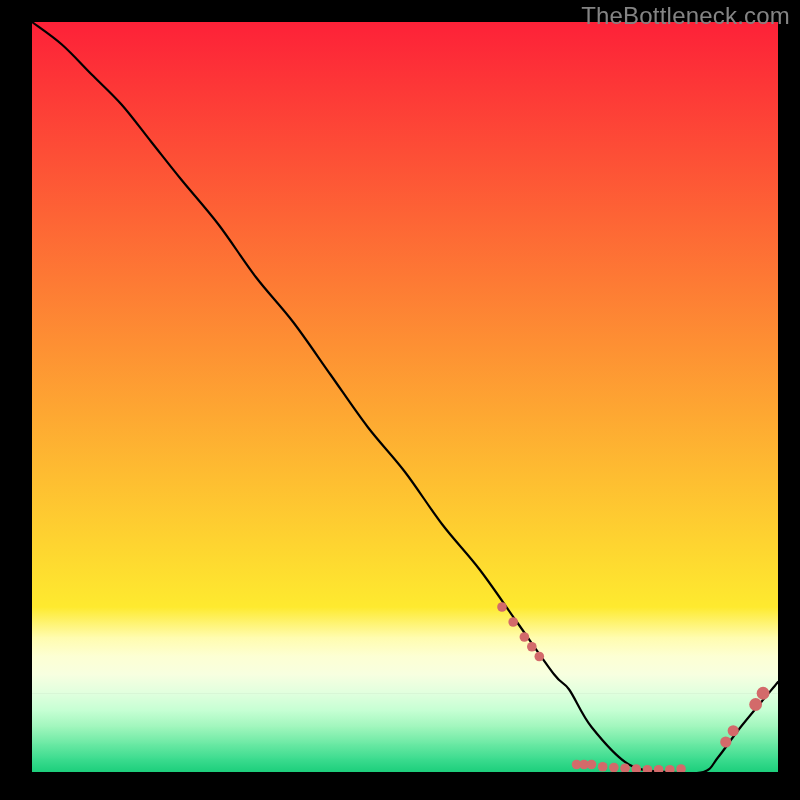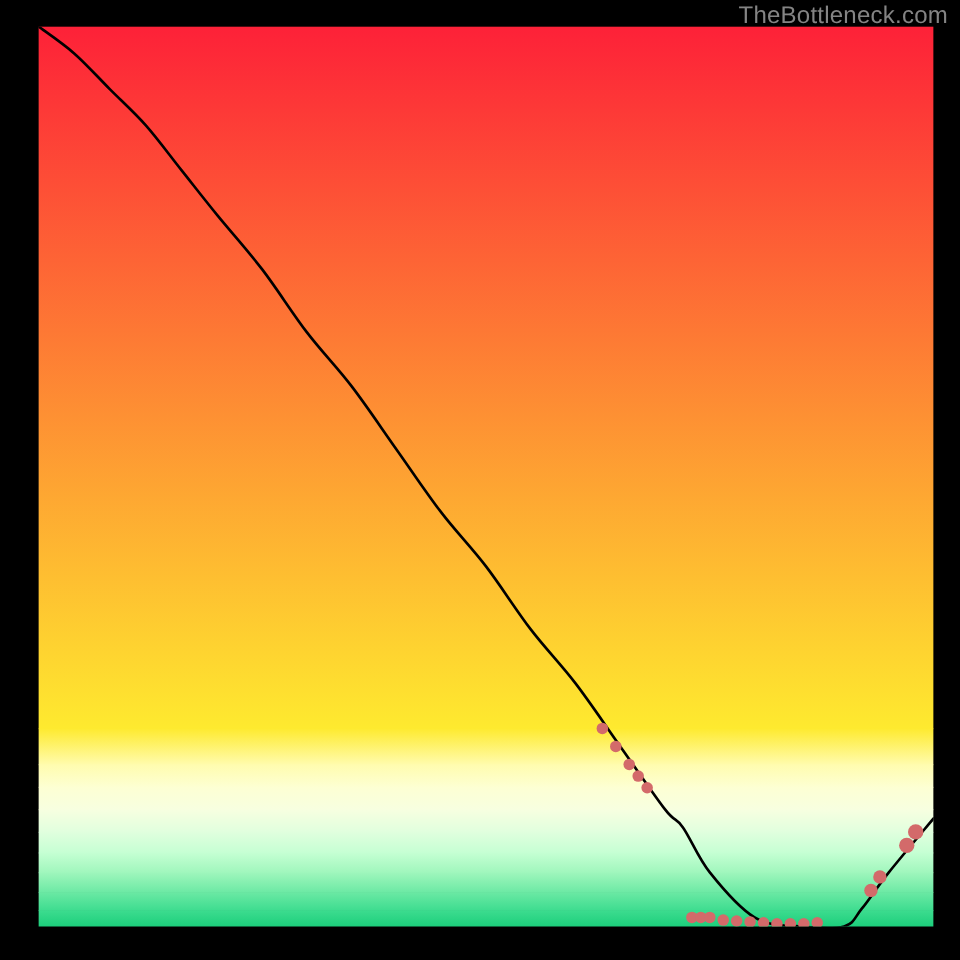--- a/index.html
+++ b/index.html
@@ -14,21 +14,21 @@
     position: relative;
     width: 800px;
     height: 800px;
     background: #000;
   }
   .watermark {
     position: absolute;
     top: 2px;
     right: 10px;
     font-family: Arial, Helvetica, sans-serif;
-    font-size: 20px;
+    font-size: 24px;
     color: #848484;
     letter-spacing: 0.2px;
     z-index: 5;
   }
   .plot {
     position: absolute;
     z-index: 1;
   }
   .curve {
     position: absolute;

